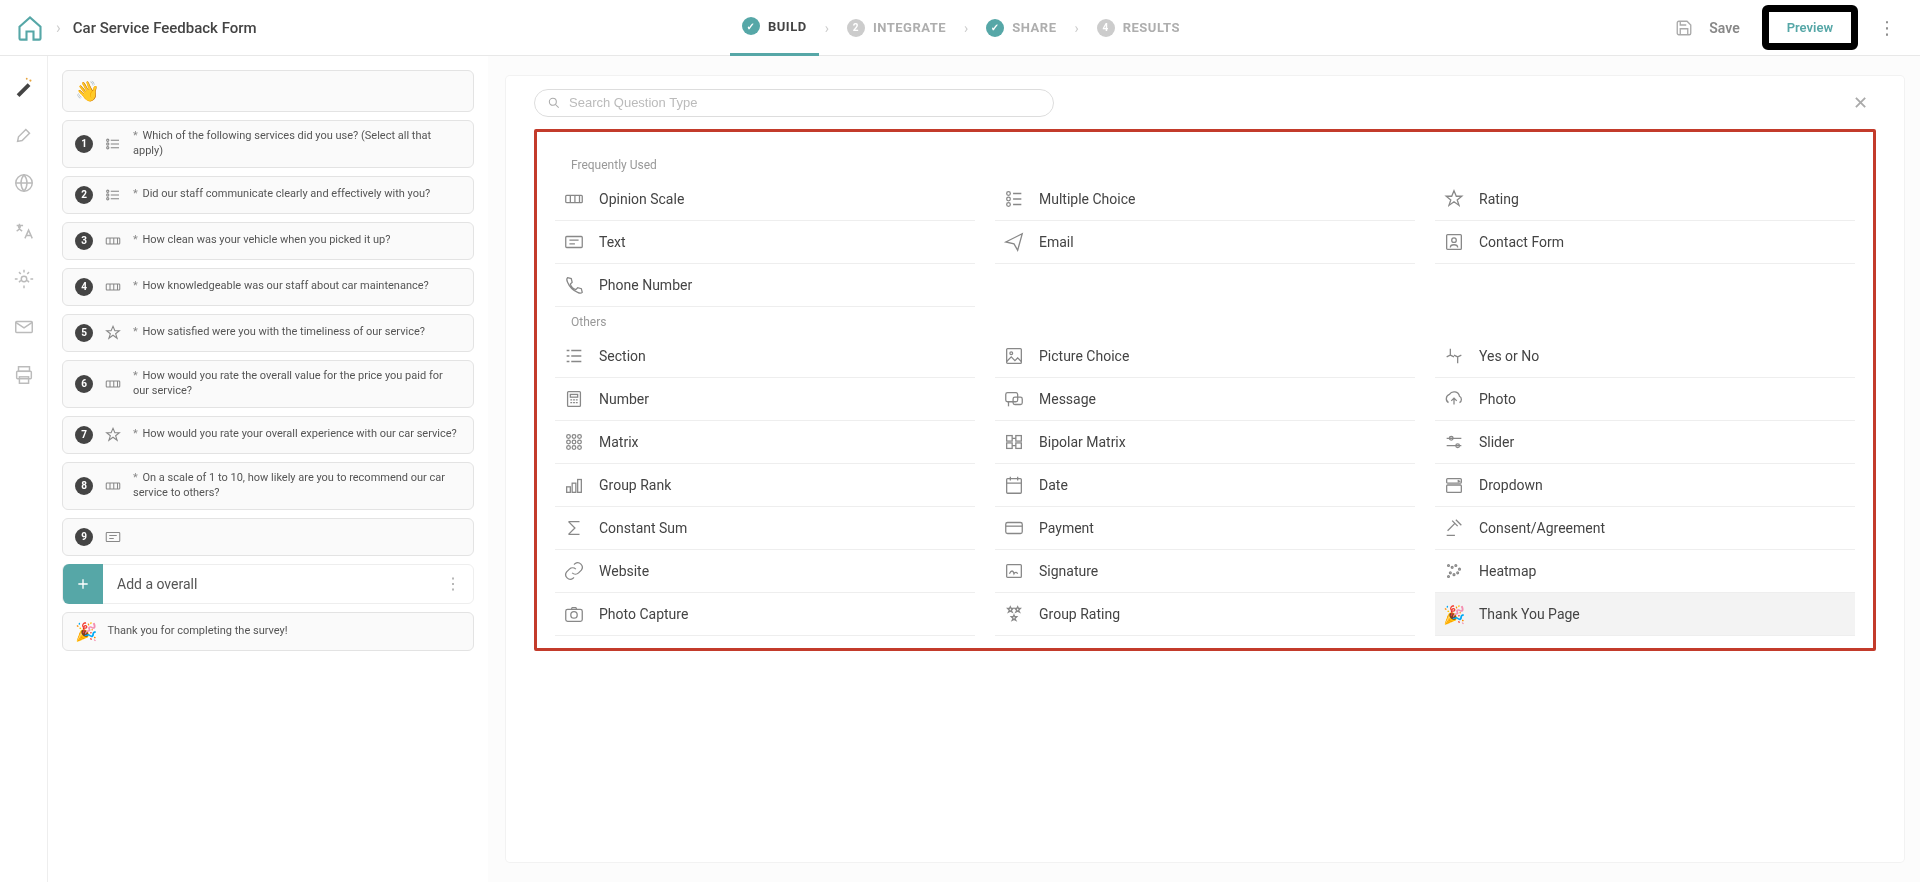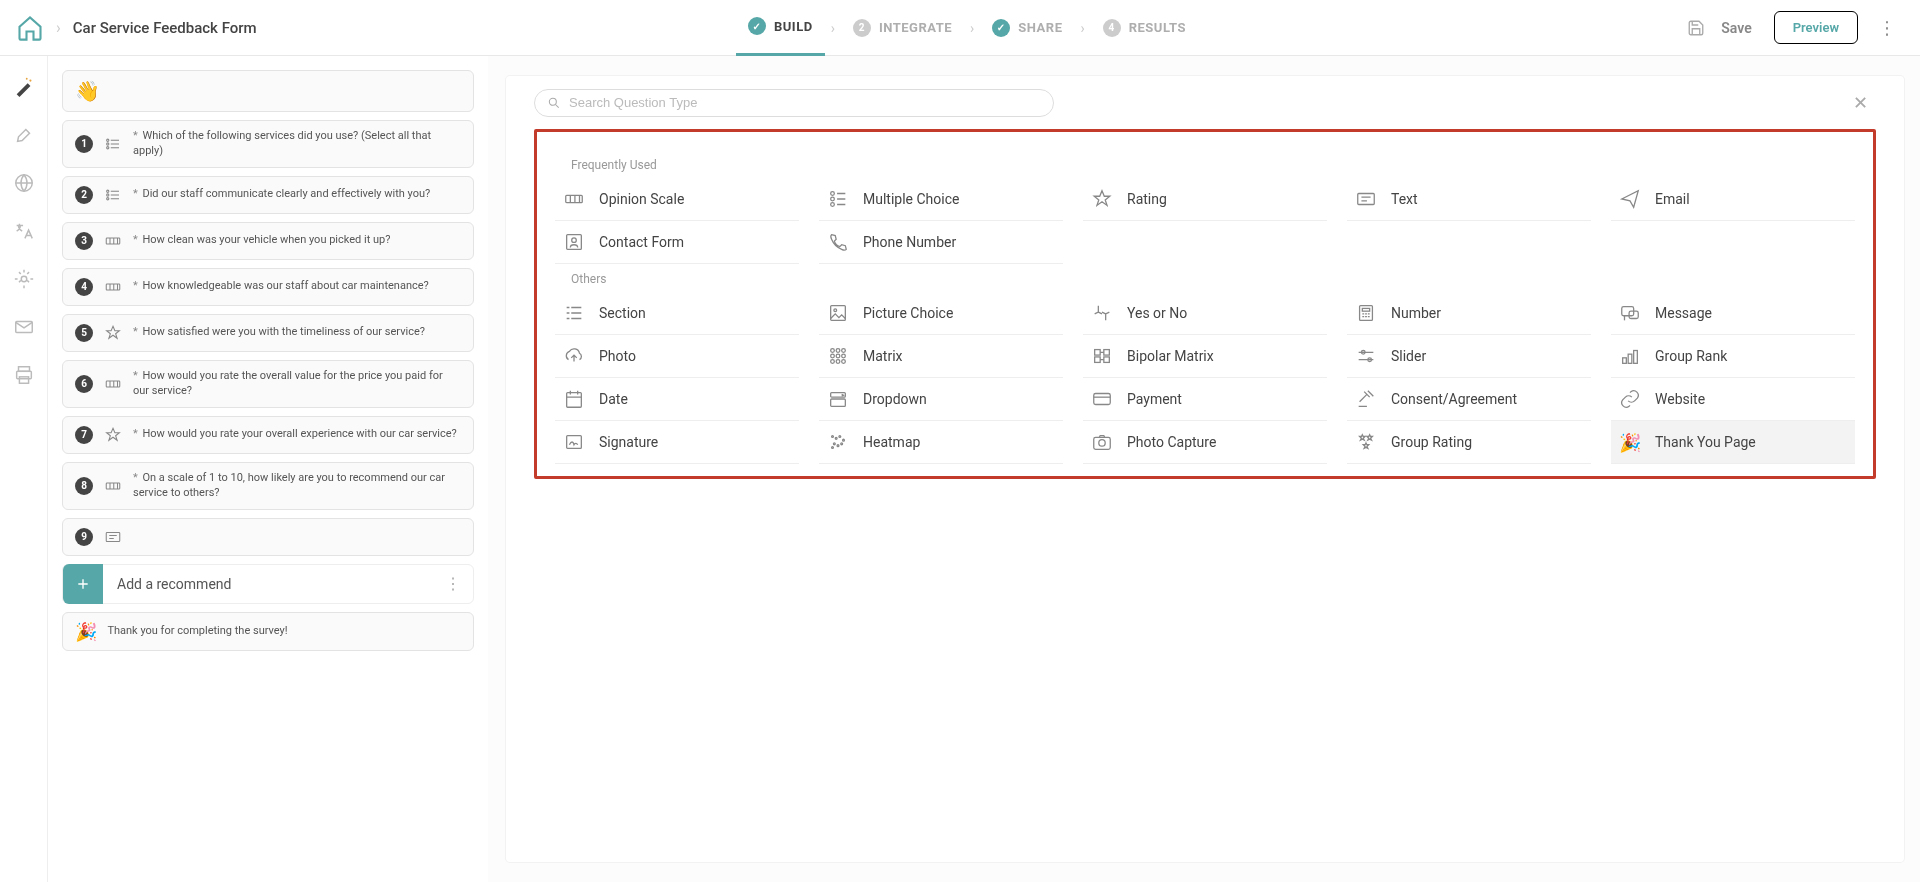--- a/index.html
+++ b/index.html
@@ -15,21 +15,21 @@
   .chev { color: #ccc; }
   .form-title { font-size: 15px; color: #444; font-weight: 500; }
   .nav-step { display: flex; align-items: center; gap: 8px; padding: 0 12px; height: 56px; font-weight: 700; font-size: 13px; color: #aeaeae; letter-spacing: .5px; cursor: pointer; }
   .nav-step.active { color: #444; border-bottom: 3px solid #56a7a7; }
   .nav-step-badge { width: 18px; height: 18px; border-radius: 50%; background: #ccc; color: #fff; font-size: 10px; display: flex; align-items: center; justify-content: center; font-weight: 700; }
   .nav-step.active .nav-step-badge, .nav-step.done .nav-step-badge { background: #56a7a7; }
   .nav-step.done { color: #aeaeae; }
   .nav-chev { color: #ccc; font-size: 14px; padding: 0 6px; }
   .save-btn { display: flex; align-items: center; gap: 16px; color: #888; font-weight: 600; font-size: 14px; cursor: pointer; padding: 6px 10px; }
   .save-btn svg { width: 18px; height: 18px; stroke: #aaa; fill: none; stroke-width: 1.8; }
-  .preview-btn { border: 1px solid #000000; border-radius: 6px; padding: 8px 18px; color: #56a7a7; font-weight: 600; font-size: 13px; cursor: pointer; }
+  .preview-btn { border: 7px solid #000000; border-radius: 6px; padding: 8px 18px; color: #56a7a7; font-weight: 600; font-size: 13px; cursor: pointer; }
   .kebab { color: #888; font-size: 18px; padding: 4px 8px; cursor: pointer; }
 
   
   .main { flex: 1; display: flex; min-height: 0; }
   .tool-rail { width: 48px; border-right: 1px solid #eee; display: flex; flex-direction: column; align-items: center; padding-top: 20px; gap: 26px; }
   .tool-rail svg { width: 22px; height: 22px; stroke: #bbb; fill: none; stroke-width: 1.6; cursor: pointer; }
   .tool-rail svg.accent { stroke: none; }
 
   
   .qlist { width: 440px; padding: 14px; overflow-y: auto; display: flex; flex-direction: column; gap: 8px; }
@@ -53,21 +53,21 @@
   .rpanel-inner { background: #fff; border-radius: 4px; box-shadow: 0 0 0 1px #f2f2f2; flex: 1; display: flex; flex-direction: column; padding: 12px 28px 28px; min-height: 0; overflow: hidden; }
   .search-wrap { display: flex; align-items: center; gap: 12px; padding: 0 0 12px; }
   .search-box { flex: 0 0 520px; display: flex; align-items: center; border: 1px solid #ddd; border-radius: 18px; height: 28px; padding: 12px 12px; gap: 8px; }
   .search-box svg { width: 14px; height: 14px; stroke: #aaa; fill: none; stroke-width: 1.8; }
   .search-box input { border: none; outline: none; flex: 1; font-size: 13px; color: #333; background: transparent; }
   .search-box input::placeholder { color: #bbb; }
   .close-x { margin-left: auto; color: #aaa; font-size: 18px; cursor: pointer; padding: 4px 8px; }
 
   .types-area { border: 3px solid #c33b2b; border-radius: 2px; padding: 18px 18px 12px; overflow-y: auto; }
   .section-label { font-size: 12px; color: #999; margin: 8px 0 6px 16px; }
-  .type-grid { display: grid; grid-template-columns: repeat(5, 1fr); column-gap: 20px; }
+  .type-grid { display: grid; grid-template-columns: repeat(3, 1fr); column-gap: 20px; }
   .type-item { display: flex; align-items: center; gap: 14px; padding: 10px 8px; border-bottom: 1px solid #eee; cursor: pointer; }
   .type-item:hover, .type-item.hover { background: #f3f3f3; }
   .type-item svg { width: 22px; height: 22px; stroke: #888; fill: none; stroke-width: 1.4; flex-shrink: 0; }
   .type-label { font-size: 14px; color: #444; }
   .party-emoji { font-size: 18px; width: 22px; text-align: center; }
   
   
   ::-webkit-scrollbar { width: 10px; }
   ::-webkit-scrollbar-track { background: #f4f4f4; }
   ::-webkit-scrollbar-thumb { background: #ccc; border-radius: 5px; }
@@ -253,21 +253,21 @@
               </svg>
             </span>
           </div>
         </div>
       <div class="addq">
         <div class="addq-plus">
           <svg viewBox="0 0 24 24">
               <path d="M12 5v14M5 12h14"></path>
             </svg>
         </div>
-        <div class="addq-label">Add a recommend</div>
+        <div class="addq-label">Add a overall</div>
         <div class="addq-more">⋮</div>
       </div>
       <div class="thanks-card">
         <span class="party">🎉</span>
         <span class="qtext">Thank you for completing the survey!</span>
       </div>
     </div>
 
     <div class="rpanel">
       <div class="rpanel-inner">
@@ -434,20 +434,26 @@
             <div class="type-item">
                 <svg viewBox="0 0 24 24">
                   <rect x="4" y="5" width="16" height="5" rx="1"></rect>
                   <rect x="4" y="12" width="16" height="8" rx="1"></rect>
                   <path d="M16 7l2 1-2 1"></path>
                 </svg>
                 <span class="type-label">Dropdown</span>
               </div>
             <div class="type-item">
                 <svg viewBox="0 0 24 24">
+                  <path d="M6 5h12M6 19h12M6 5l7 7-7 7"></path>
+                </svg>
+                <span class="type-label">Constant Sum</span>
+              </div>
+            <div class="type-item">
+                <svg viewBox="0 0 24 24">
                   <rect x="3" y="6" width="18" height="12" rx="2"></rect>
                   <path d="M3 10h18"></path>
                 </svg>
                 <span class="type-label">Payment</span>
               </div>
             <div class="type-item">
                 <svg viewBox="0 0 24 24">
                   <path d="M10 4l6 6M13 7l-8 8M4 20h9"></path>
                   <path d="M14 3l3 3M17 6l3 3"></path>
                 </svg>

